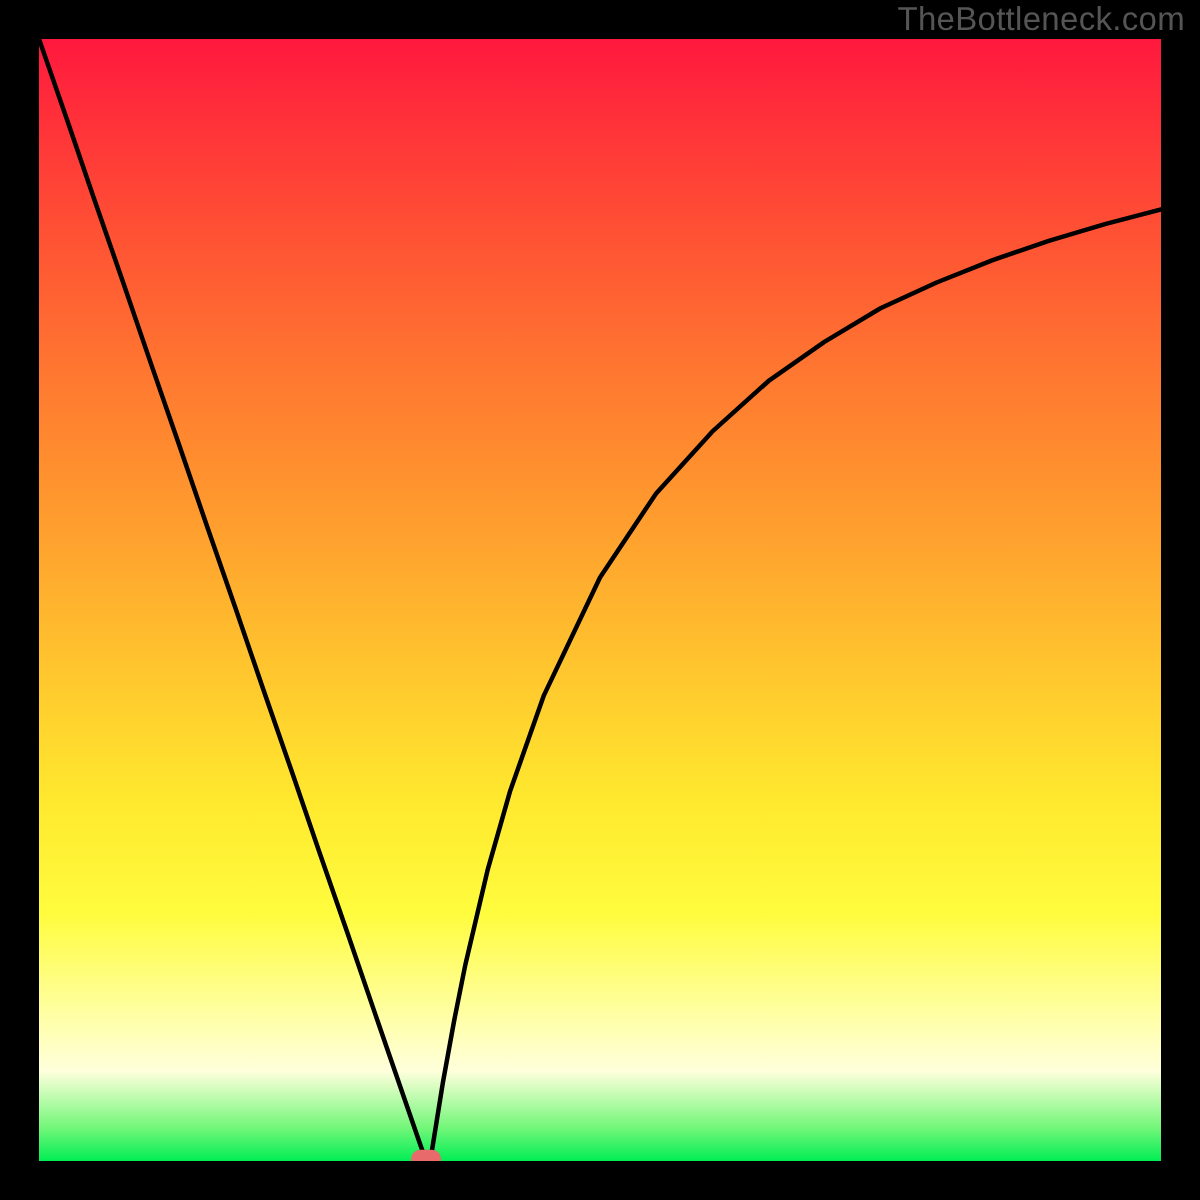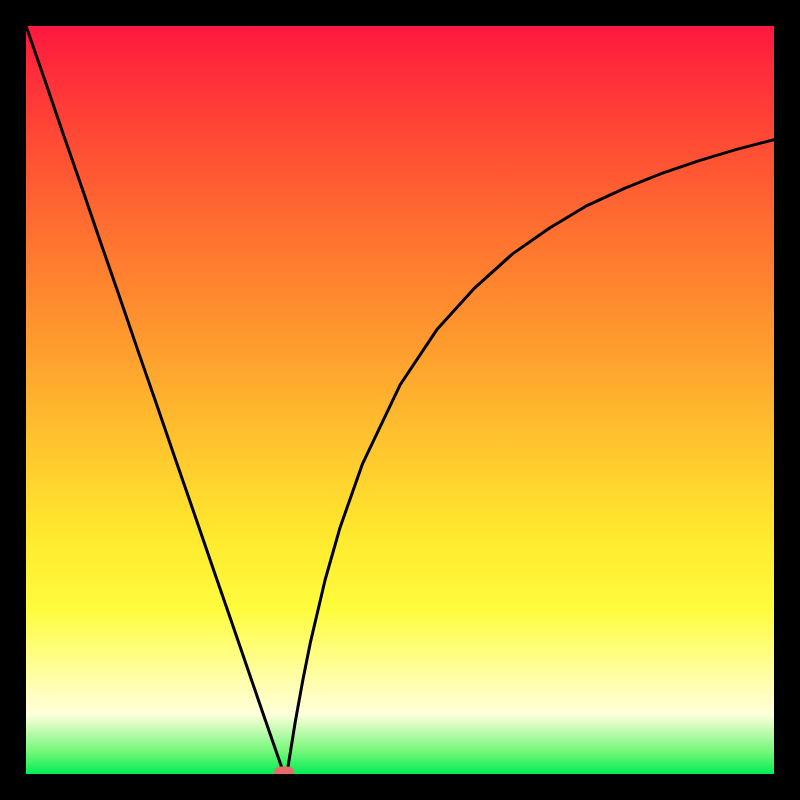--- a/index.html
+++ b/index.html
@@ -56,20 +56,21 @@
     width: 748px;
     height: 748px;
     z-index: 2;
     pointer-events: none;
   }
 </style>
 </head>
 <body>
 
 <div class="wrap">
+  <div class="watermark">TheBottleneck.com</div>
   <div class="plot-area"></div>
   <svg class="curve" viewBox="0 0 748 748" preserveAspectRatio="none">
     <path id="curve-path" d="M0.00 0.00 L18.70 53.86 L37.40 108.46 L56.10 162.32 L74.80 216.92 L93.50 270.78 L112.20 325.38 L130.90 379.24 L149.60 433.84 L168.30 487.70 L187.00 542.30 L205.70 596.16 L224.40 650.76 L231.88 672.45 L239.36 694.14 L246.84 715.84 L254.32 737.53 L258.06 748.00 L261.80 742.02 L269.28 695.64 L276.76 654.50 L284.24 617.10 L299.20 553.52 L314.16 501.16 L336.60 437.58 L374.00 359.04 L411.40 302.94 L448.80 261.80 L486.20 228.14 L523.60 201.96 L561.00 179.52 L598.40 162.32 L635.80 147.36 L673.20 134.64 L710.60 123.42 L748.00 113.70" fill="none" stroke="#000000" stroke-width="3" stroke-linecap="round" stroke-linejoin="round"></path>
   </svg>
   <svg class="marker" viewBox="0 0 748 748" preserveAspectRatio="none">
     <rect id="marker-rect" x="248.06" y="740.50" width="20" height="12" rx="6" ry="6" fill="#e86a6b"></rect>
   </svg>
 </div>
 
 </body></html>

